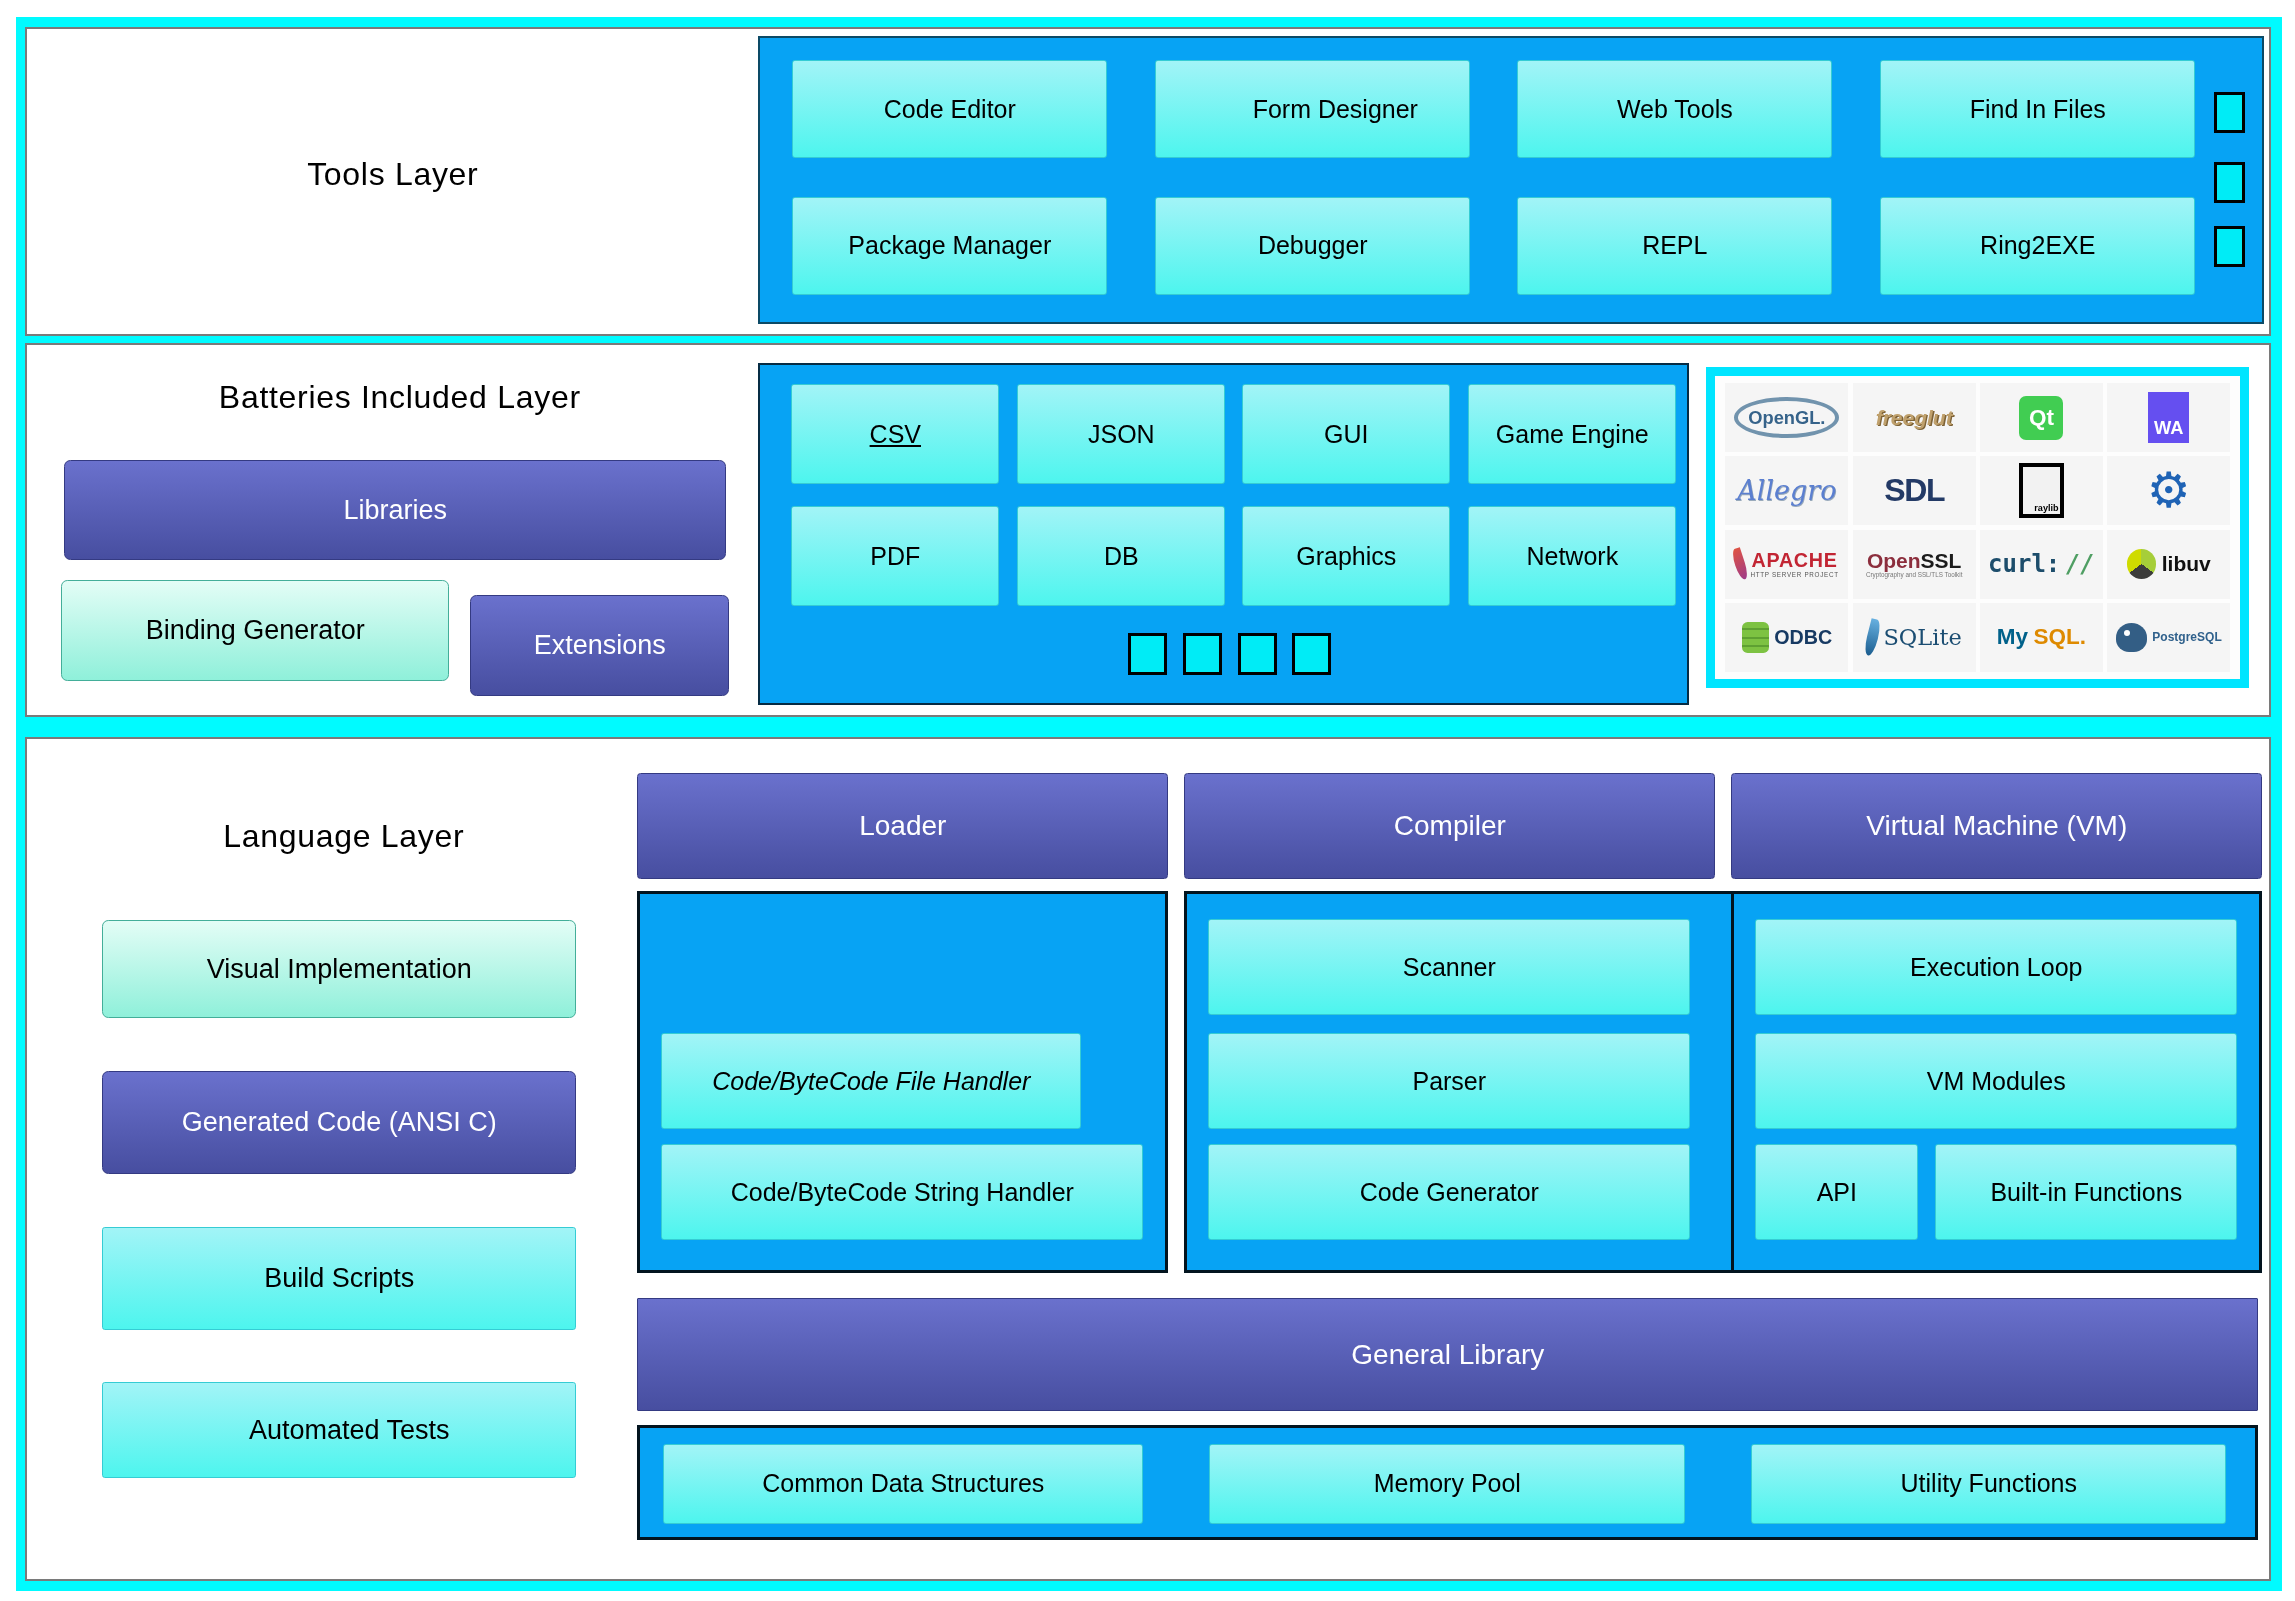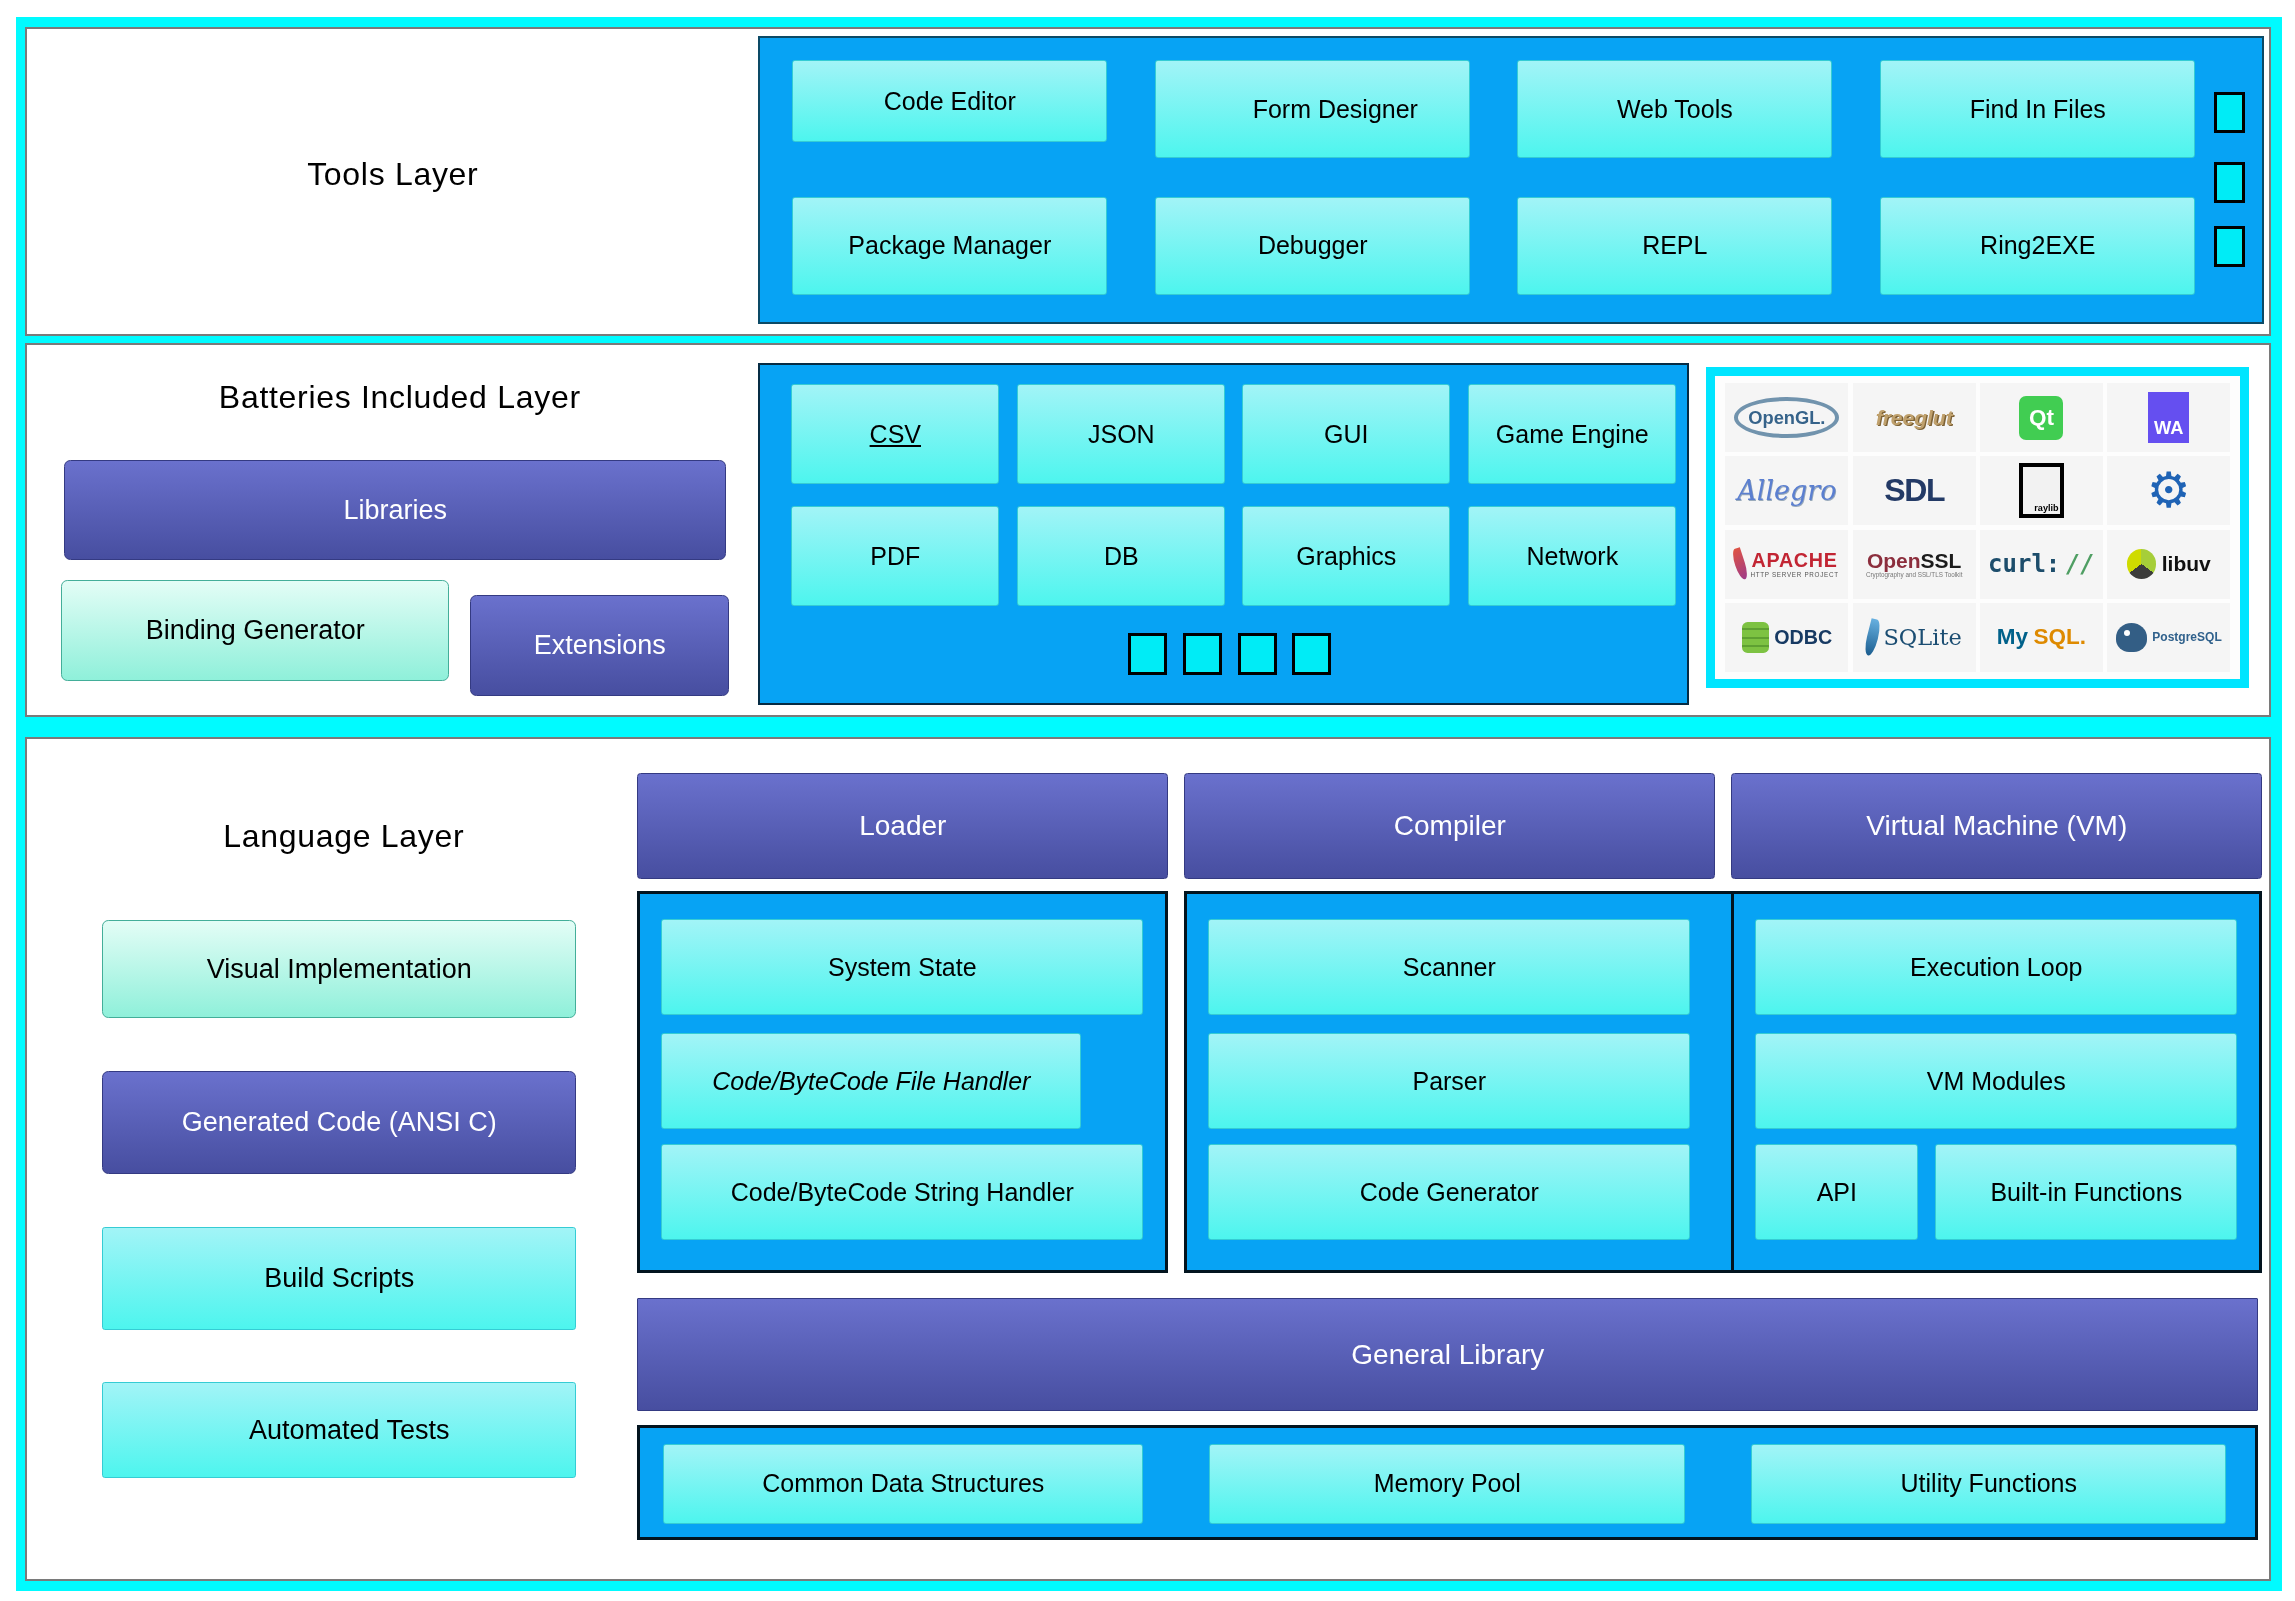--- a/index.html
+++ b/index.html
@@ -75,21 +75,21 @@
 </style>
 </head>
 <body>
 
 <div class="frame">
 
   <div class="section" style="top:9.8px; height:309px;">
     <div class="abs title" style="left:0; top:127px; width:731px;">Tools Layer</div>
 
     <div class="bluebox" style="left:731px; top:7px; width:1506px; height:288px;">
-      <div class="cy abs" style="left:32px;   top:22.5px;  width:315px; height:82px;">Code Editor</div>
+      <div class="cy abs" style="left:32px;   top:22.5px;  width:315px; height:98px;">Code Editor</div>
       <div class="cy abs" style="left:395px;  top:22.5px;  width:315px; height:98px;padding-left:45px;">Form Designer</div>
       <div class="cy abs" style="left:757px; top:22.5px;  width:315px; height:98px;">Web Tools</div>
       <div class="cy abs" style="left:1120px; top:22.5px;  width:315px; height:98px;">Find In Files</div>
       <div class="cy abs" style="left:32px;   top:159px; width:315px; height:98px;">Package Manager</div>
       <div class="cy abs" style="left:395px;  top:159px; width:315px; height:98px;">Debugger</div>
       <div class="cy abs" style="left:757px; top:159px; width:315px; height:98px;">REPL</div>
       <div class="cy abs" style="left:1120px; top:159px; width:315px; height:98px;">Ring2EXE</div>
       <div class="sq" style="left:1454px; top:54px;  width:31px; height:41px;"></div>
       <div class="sq" style="left:1454px; top:124px; width:31px; height:41px;"></div>
       <div class="sq" style="left:1454px; top:188px; width:31px; height:41px;"></div>
@@ -193,21 +193,20 @@
   <div class="section" style="top:720px; height:844px;">
     <div class="abs title" style="left:0; top:79px; width:633px;">Language Layer</div>
 
     <div class="mint abs" style="left:75px; top:181px; width:474px; height:98px;">Visual Implementation</div>
     <div class="pu abs" style="left:75px; top:332px; width:474px; height:103px;">Generated Code (ANSI C)</div>
     <div class="cy abs" style="left:75px; top:488px; width:474px; height:103px; font-size:27px;">Build Scripts</div>
     <div class="cy abs" style="left:75px; top:643px; width:474px; height:96px; font-size:27px;padding-left:20px;">Automated Tests</div>
 
     <div class="pu abs" style="left:610px; top:34px; width:531px; height:106px; font-size:28px; border-radius:3.5px;">Loader</div>
     <div class="bluebox2" style="left:610px; top:152px; width:531px; height:382px;">
-      <div class="cy abs" style="left:21px; top:25px;  width:482px; height:96px;">System State</div>
       <div class="cy abs" style="left:21px; top:139px; width:420px; height:96px;font-style:italic;">Code/ByteCode File Handler</div>
       <div class="cy abs" style="left:21px; top:250px; width:482px; height:96px;">Code/ByteCode String Handler</div>
     </div>
 
     <div class="pu abs" style="left:1157px; top:34px; width:531px; height:106px; font-size:28px; border-radius:3.5px;">Compiler</div>
     <div class="bluebox2" style="left:1157px; top:152px; width:626px; height:382px;">
       <div class="cy abs" style="left:21px; top:25px;  width:482px; height:96px;">Scanner</div>
       <div class="cy abs" style="left:21px; top:139px; width:482px; height:96px;">Parser</div>
       <div class="cy abs" style="left:21px; top:250px; width:482px; height:96px;">Code Generator</div>
     </div>

